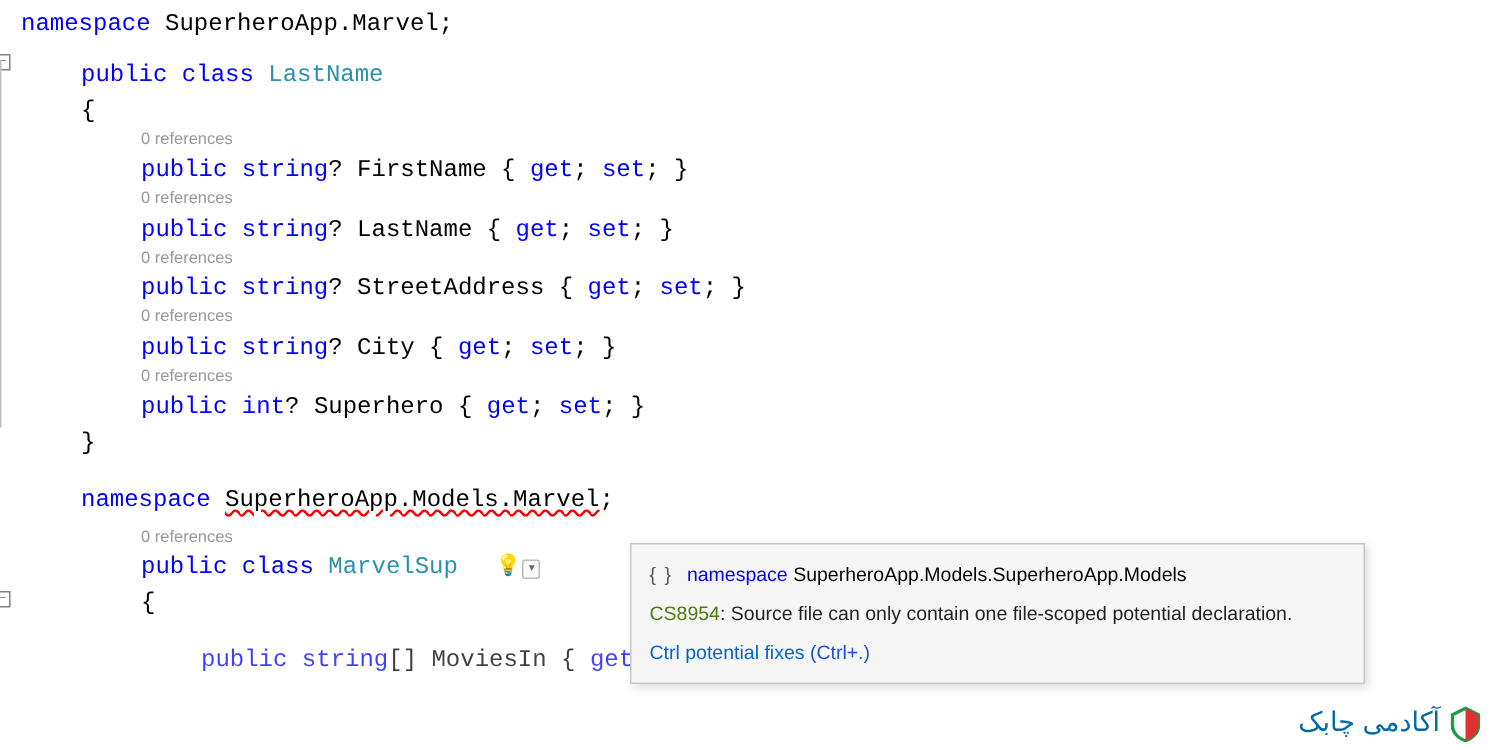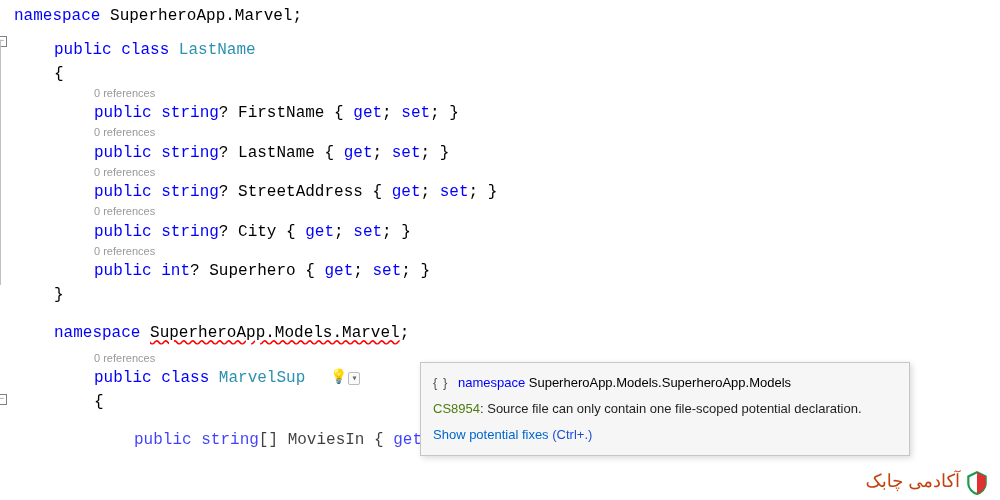--- a/index.html
+++ b/index.html
@@ -116,21 +116,21 @@
   .tooltip .err-code { color: #4d7c0f; }
   .tooltip .link { color: #0066cc; cursor: pointer; margin-top: 6px; display: inline-block; }
   .tooltip .shortcut { color: #1d4ed8; }
 
   .watermark {
     position: absolute;
     right: 10px;
     bottom: 6px;
     font-family: Tahoma, Arial, sans-serif;
     font-size: 18px;
-    color: #c2410c;
+    color: #0369a1;
     display: flex;
     align-items: center;
     gap: 4px;
     direction: rtl;
   }
   .watermark svg { transform: translateY(2px); }
 
   .modelstxt { color: #000; }
 </style>
 </head>
@@ -187,21 +187,21 @@
 
 <div class="tooltip">
   <div class="row1">
     <span class="braces">{ }</span>
     <span class="kwblue">namespace</span><span class="modelstxt"> SuperheroApp.Models.SuperheroApp.Models</span>
   </div>
   <div>
     <span class="err-code">CS8954</span><span>: Source file can only contain one file-scoped potential declaration.</span>
   </div>
   <div>
-    <span class="link">Show potential fixes</span><span class="shortcut"> (Ctrl+.)</span>
+    <span class="link">Ctrl potential fixes</span><span class="shortcut"> (Ctrl+.)</span>
   </div>
 </div>
 
 <div class="watermark">
   <svg width="26" height="26" viewBox="0 0 24 24">
     <path d="M12 2 L20 6 L20 13 C20 17 16 21 12 22 C8 21 4 17 4 13 L4 6 Z" fill="#fff" stroke="#1a9b4a" stroke-width="2"></path>
     <path d="M12 2 L20 6 L20 13 C20 17 16 21 12 22 Z" fill="#e03030"></path>
   </svg>
   <span>آکادمی چابک</span>
 </div>

